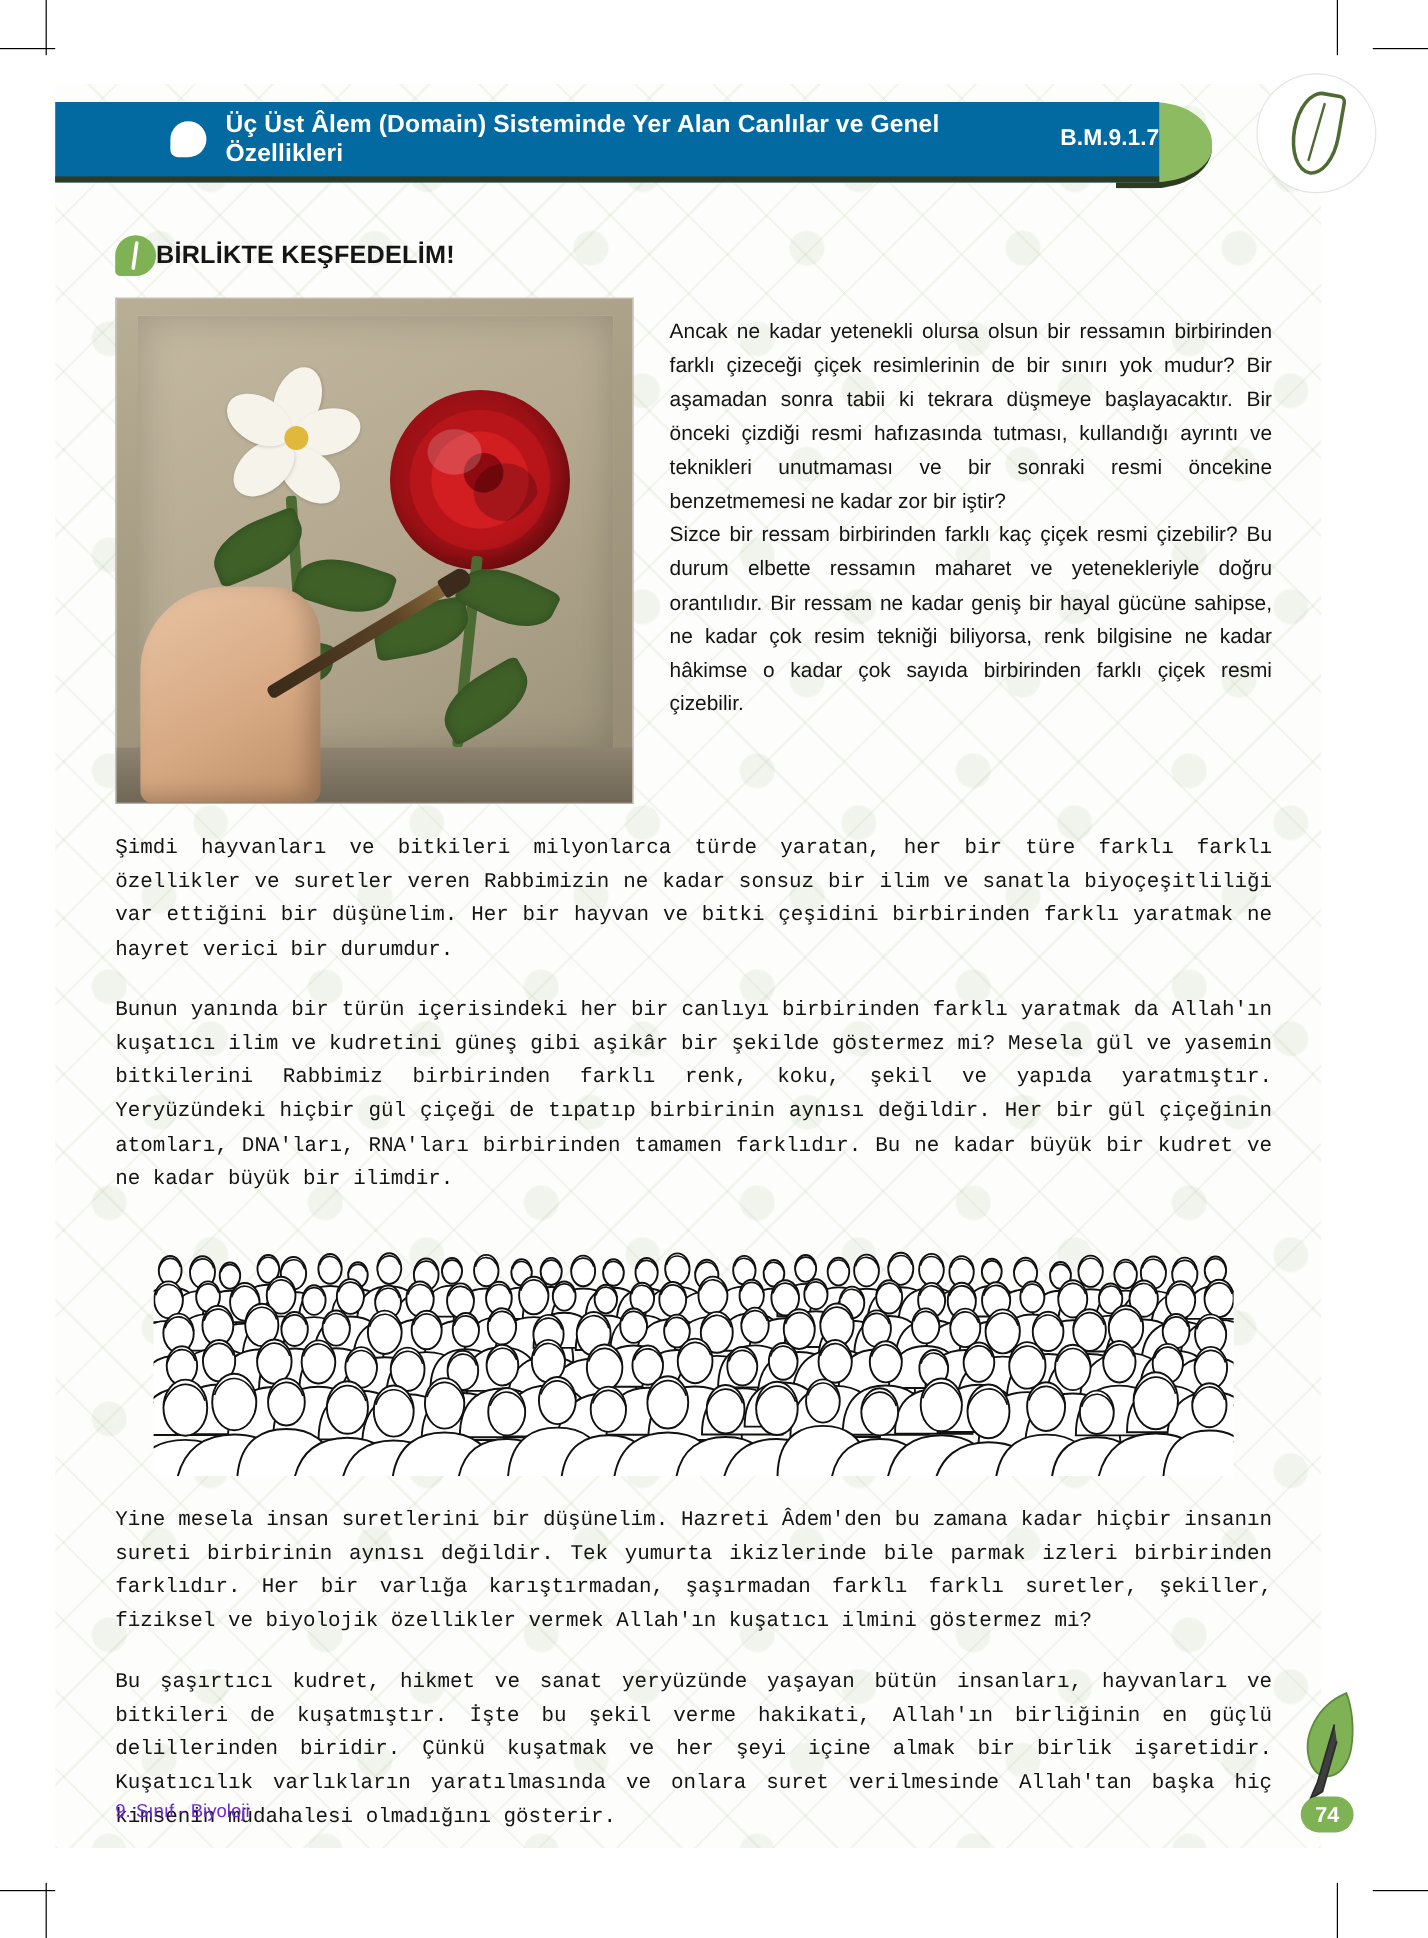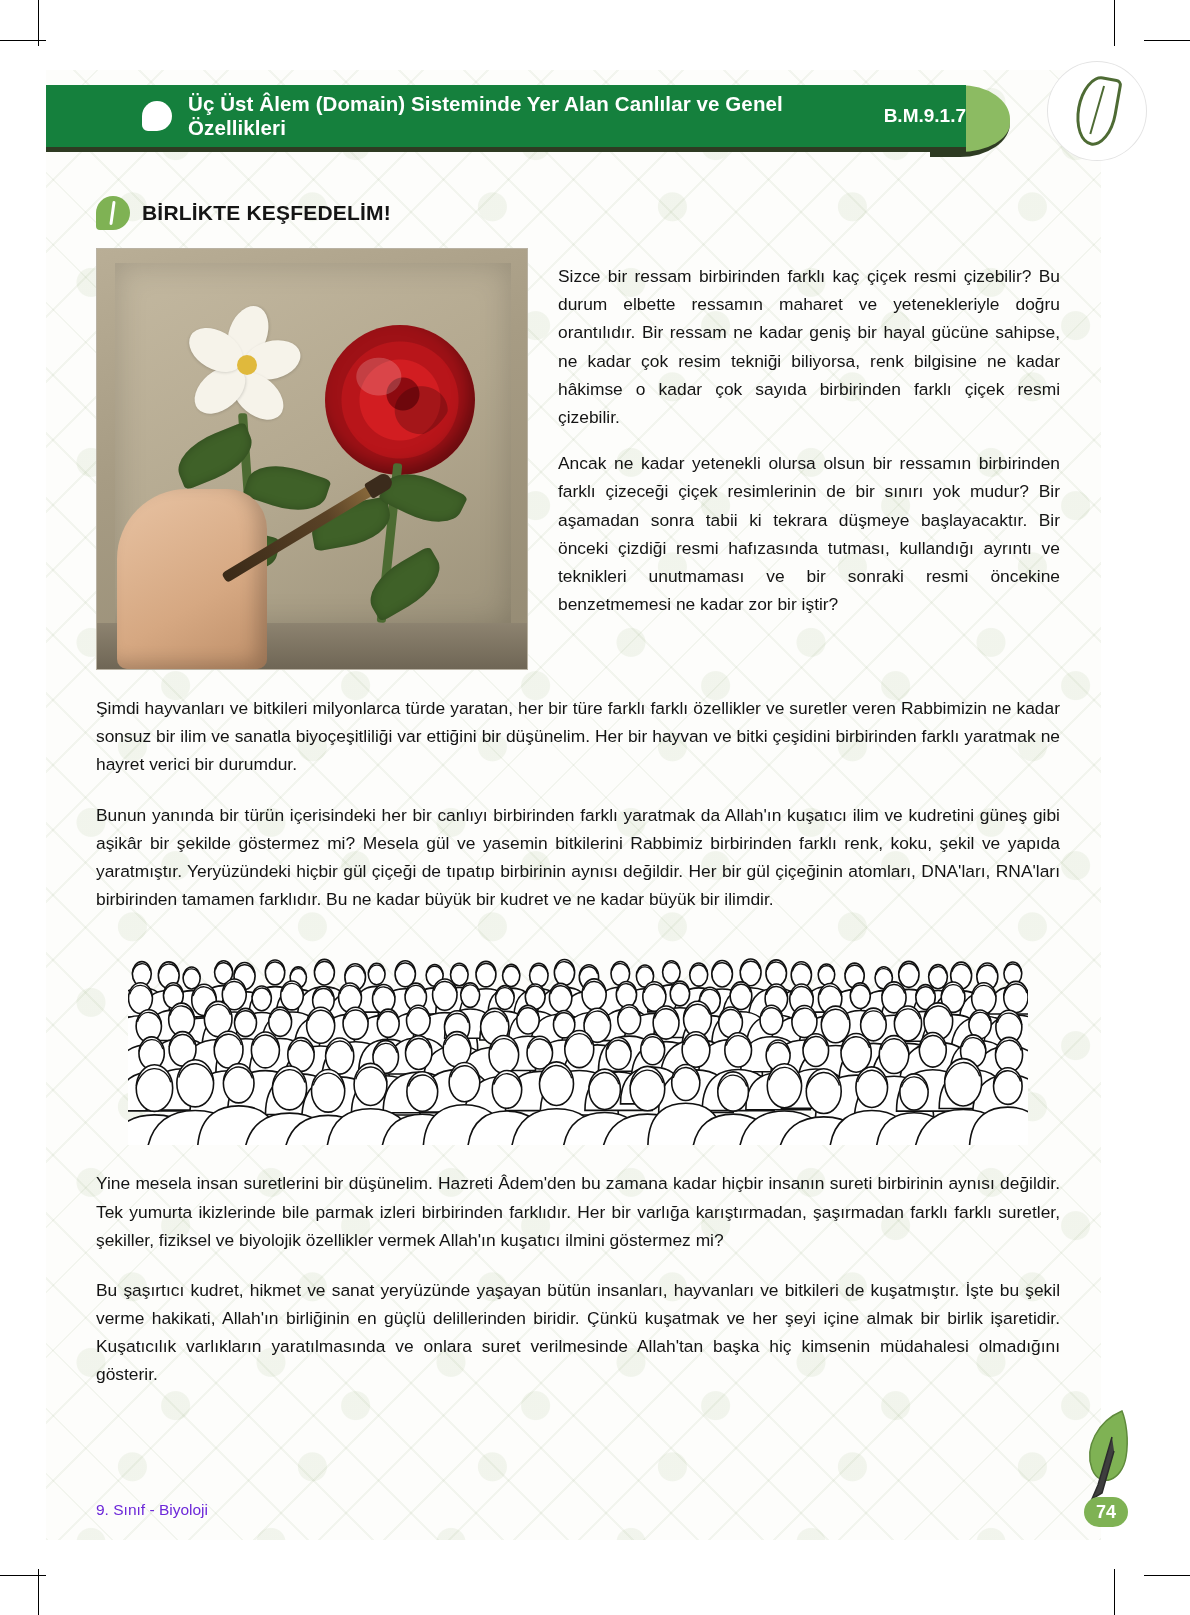--- a/index.html
+++ b/index.html
@@ -47,21 +47,21 @@
     background-size: auto, auto, 180px 180px, 180px 180px, 180px 180px;
   }
 
   
   .banner {
     position: absolute;
     left: 46px;
     top: 85px;
     width: 920px;
     height: 62px;
-    background: #15803d;
+    background: #0369a1;
     border-bottom: 5px solid #2e3b22;
     display: flex;
     align-items: center;
     z-index: 5;
   }
   .banner-curve {
     position: absolute;
     left: 930px;
     top: 85px;
     width: 80px;
@@ -137,21 +137,20 @@
     position: absolute;
     left: 96px;
     top: 196px;
     width: 964px;
     z-index: 3;
   }
 
   .section-head {
     display: flex;
     align-items: center;
-    gap: 12px;
     margin-bottom: 18px;
   }
   .section-head .leaf-icon {
     width: 34px;
     height: 34px;
     border-radius: 50% 50% 50% 4px;
     background: #7fb254;
     position: relative;
     flex: 0 0 auto;
   }
@@ -296,21 +295,21 @@
   p.body {
     font-size: 17.4px;
     line-height: 1.62;
     text-align: justify;
     margin: 0 0 18px 0;
     color: #141414;
     hyphens: auto;
   }
   p.body.last { margin-bottom: 0; }
 
-  .full-text { margin-top: 24px; }
+  .full-text { margin-top: 24px; font-family: Liberation Mono, monospace; }
   .full-text p.body { margin-bottom: 22px; }
 
   
   .figure-crowd {
     margin: 10px auto 24px auto;
     width: 900px;
     height: 210px;
     position: relative;
   }
   .figure-crowd svg { display: block; }
@@ -402,22 +401,22 @@
         <div class="leafshape lf4"></div>
         <div class="leafshape lf5"></div>
         <div class="leafshape lf6"></div>
       </div>
       <div class="canvas-edge"></div>
       <div class="hand"></div>
       <div class="brush"></div>
     </div>
 
     <div class="top-text">
+      <p class="body last">Ancak ne kadar yetenekli olursa olsun bir ressamın birbirinden farklı çizeceği çiçek resimlerinin de bir sınırı yok mudur? Bir aşamadan sonra tabii ki tekrara düşmeye başlayacaktır. Bir önceki çizdiği resmi hafızasında tutması, kullandığı ayrıntı ve teknikleri unutmaması ve bir sonraki resmi öncekine benzetmemesi ne kadar zor bir iştir?</p>
       <p class="body">Sizce bir ressam birbirinden farklı kaç çiçek resmi çizebilir? Bu durum elbette ressamın maharet ve yetenekleriyle doğru orantılıdır. Bir ressam ne kadar geniş bir hayal gücüne sahipse, ne kadar çok resim tekniği biliyorsa, renk bilgisine ne kadar hâkimse o kadar çok sayıda birbirinden farklı çiçek resmi çizebilir.</p>
-      <p class="body last">Ancak ne kadar yetenekli olursa olsun bir ressamın birbirinden farklı çizeceği çiçek resimlerinin de bir sınırı yok mudur? Bir aşamadan sonra tabii ki tekrara düşmeye başlayacaktır. Bir önceki çizdiği resmi hafızasında tutması, kullandığı ayrıntı ve teknikleri unutmaması ve bir sonraki resmi öncekine benzetmemesi ne kadar zor bir iştir?</p>
     </div>
 
   </div>
 
   <div class="full-text">
     <p class="body">Şimdi hayvanları ve bitkileri milyonlarca türde yaratan, her bir türe farklı farklı özellikler ve suretler veren Rabbimizin ne kadar sonsuz bir ilim ve sanatla biyoçeşitliliği var ettiğini bir düşünelim. Her bir hayvan ve bitki çeşidini birbirinden farklı yaratmak ne hayret verici bir durumdur.</p>
     <p class="body">Bunun yanında bir türün içerisindeki her bir canlıyı birbirinden farklı yaratmak da Allah'ın kuşatıcı ilim ve kudretini güneş gibi aşikâr bir şekilde göstermez mi? Mesela gül ve yasemin bitkilerini Rabbimiz birbirinden farklı renk, koku, şekil ve yapıda yaratmıştır. Yeryüzündeki hiçbir gül çiçeği de tıpatıp birbirinin aynısı değildir. Her bir gül çiçeğinin atomları, DNA'ları, RNA'ları birbirinden tamamen farklıdır. Bu ne kadar büyük bir kudret ve ne kadar büyük bir ilimdir.</p>
   </div>
 
   <div class="figure-crowd">

